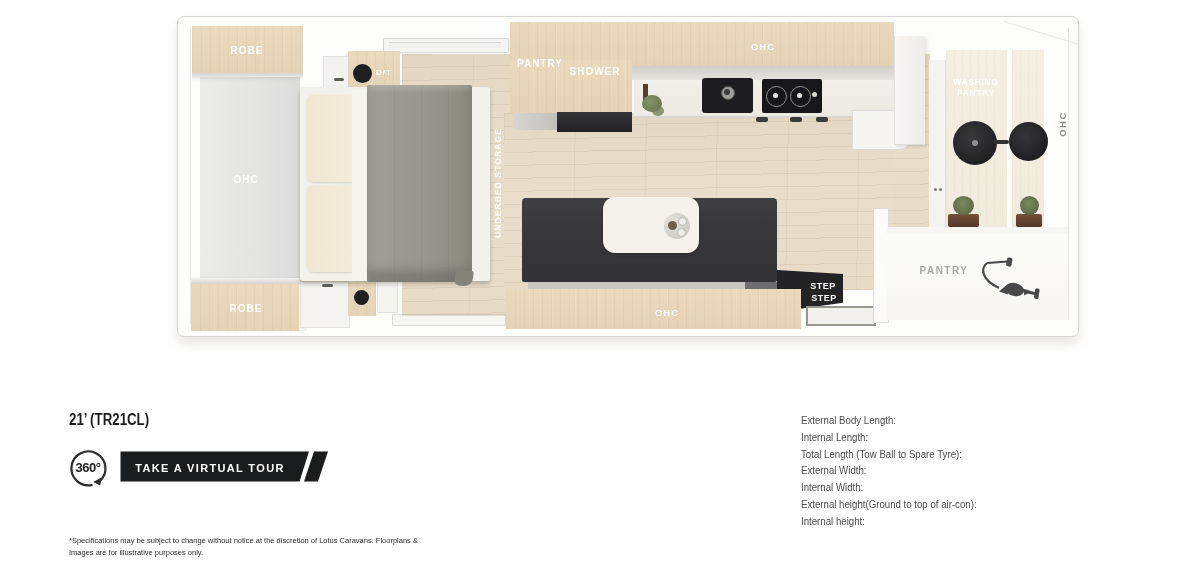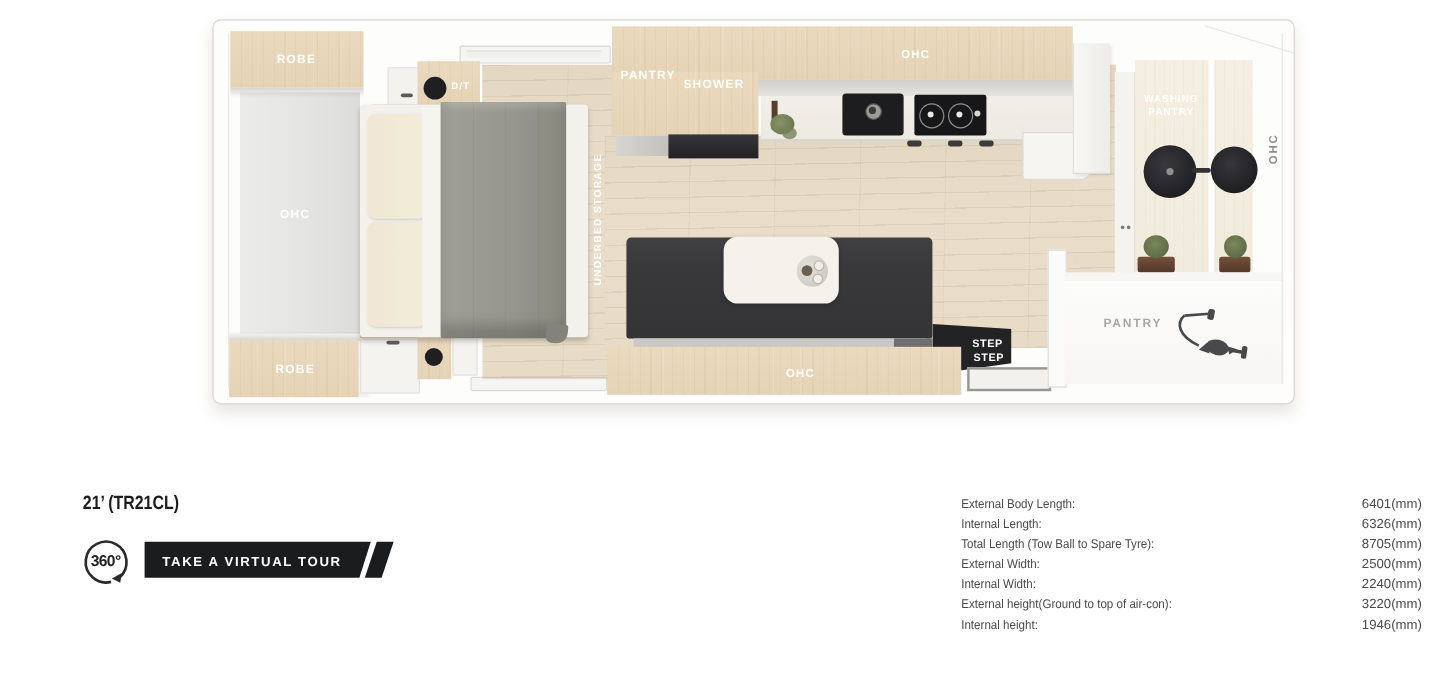--- a/index.html
+++ b/index.html
@@ -203,24 +203,16 @@
 
   <div class="abs" style="left:801px;top:412px;font-size:10.5px;color:#4a4a4a;line-height:16.8px;white-space:nowrap;transform:scaleX(0.92);transform-origin:0 0;">
     External Body Length:<br>
     Internal Length:<br>
     Total Length (Tow Ball to Spare Tyre):<br>
     External Width:<br>
     Internal Width:<br>
     External height(Ground to top of air-con):<br>
     Internal height:
   </div>
-  <div class="abs" style="left:985px;top:412px;width:200px;font-size:11px;color:#4a4a4a;line-height:16.8px;text-align:right;white-space:nowrap;">
-    6401(mm)<br>
-    6326(mm)<br>
-    8705(mm)<br>
-    2500(mm)<br>
-    2240(mm)<br>
-    3220(mm)<br>
-    1946(mm)
-  </div>
-
+
+  <div class="abs" style="left:69px;top:535px;font-size:7.5px;color:#2e2e2e;line-height:12.4px;white-space:nowrap;">*Specifications may be subject to change without notice at the discretion of Lotus Caravans. Floorplans &amp;<br>Images are for illustrative purposes only.</div>
 
 </div>
 
 </body></html>

